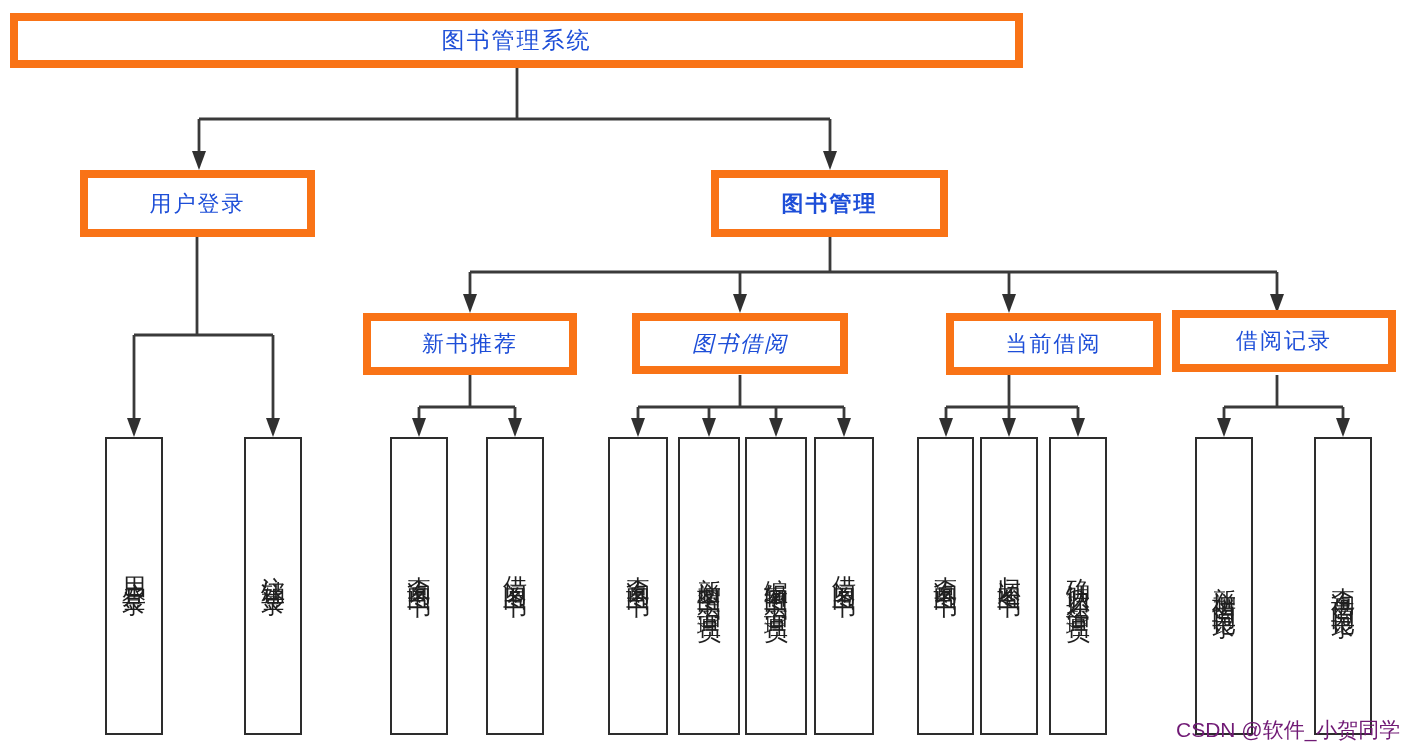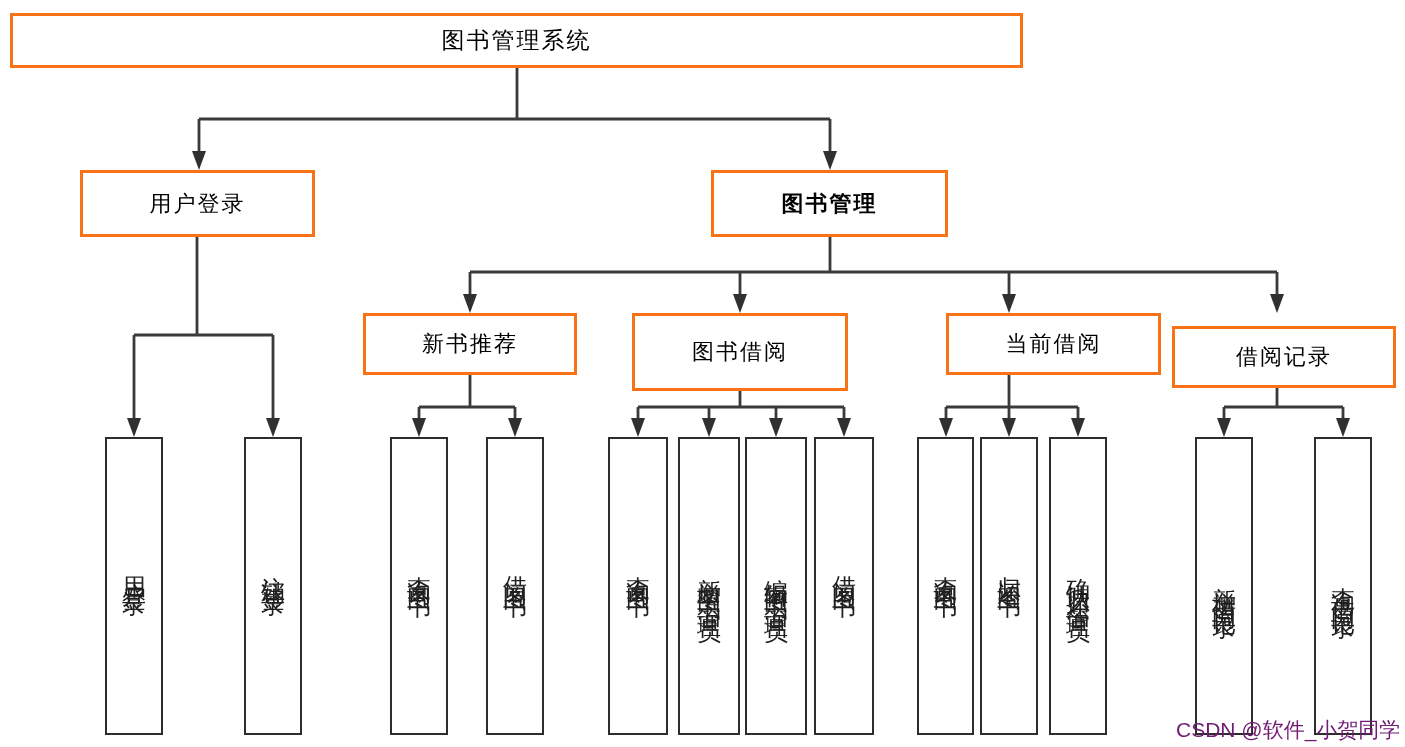--- a/index.html
+++ b/index.html
@@ -18,27 +18,27 @@
   .wires {
     position: absolute;
     left: 0; top: 0;
     width: 1405px;
     height: 747px;
     pointer-events: none;
   }
   .hbox {
     position: absolute;
     box-sizing: border-box;
-    border: 3px solid #f97316;
+    border: 8px solid #f97316;
     background: #ffffff;
     display: flex;
     align-items: center;
     justify-content: center;
     font-size: 22px;
-    color: #000000;
+    color: #1d4ed8;
     letter-spacing: 2px;
     white-space: nowrap;
   }
   .root { font-size: 23px; }
   .vbox {
     position: absolute;
     box-sizing: border-box;
     border: 2.5px solid #2d2d2d;
     background: #ffffff;
     display: flex;
@@ -147,27 +147,27 @@
   <div class="hbox" style="left:80px; top:170px; width:235px; height:67px;">
     <span>用户登录</span>
   </div>
   <div class="hbox" style="left:711px; top:170px; width:237px; height:67px;font-weight:bold;">
     <span>图书管理</span>
   </div>
 
   <div class="hbox" style="left:363px; top:313px; width:214px; height:62px;">
     <span>新书推荐</span>
   </div>
-  <div class="hbox" style="left:632px; top:313px; width:216px; height:78px;">
+  <div class="hbox" style="left:632px; top:313px; width:216px; height:61px;font-style:italic;">
     <span>图书借阅</span>
   </div>
   <div class="hbox" style="left:902px; top:313px; width:215px; height:62px;margin-left:44px;">
     <span>当前借阅</span>
   </div>
-  <div class="hbox" style="left:1172px; top:326px; width:224px; height:62px;">
+  <div class="hbox" style="left:1172px; top:310px; width:224px; height:62px;">
     <span>借阅记录</span>
   </div>
 
   <div class="vbox" style="left:105px; width:58px;">
     <span class="vtext up">用户登录</span>
   </div>
   <div class="vbox" style="left:244px; width:58px;">
     <span class="vtext up">注销登录</span>
   </div>
 

